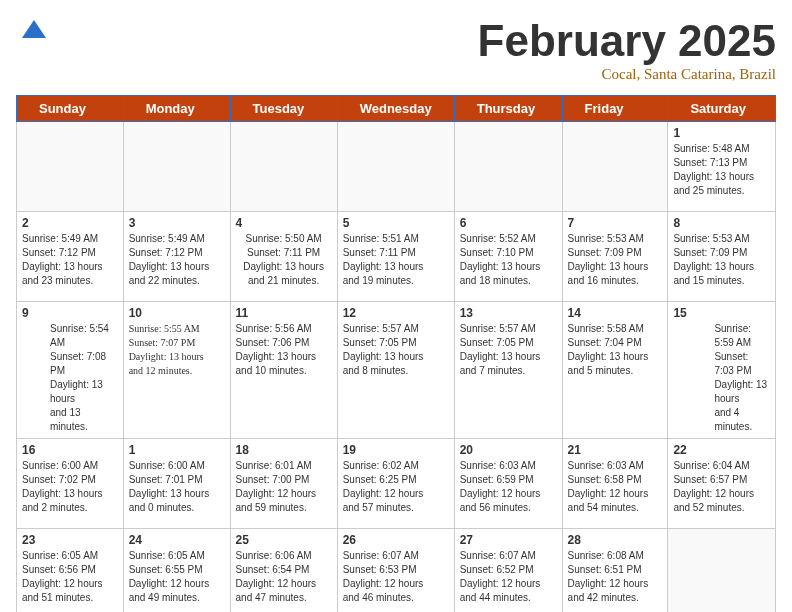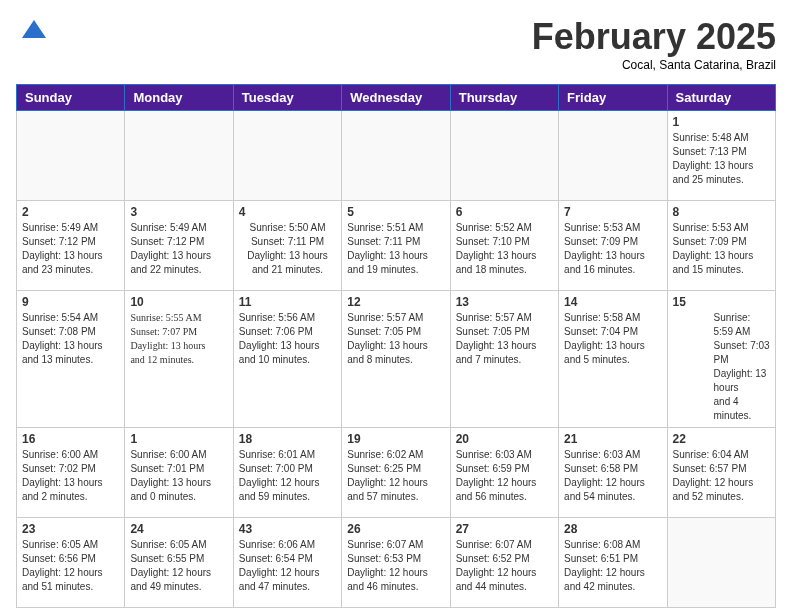--- a/index.html
+++ b/index.html
@@ -32,39 +32,40 @@
     }
     .logo-icon {
       width: 28px;
       height: 28px;
       margin-left: 4px;
     }
     .title-block {
       text-align: right;
     }
     .month-title {
-      font-size: 36px;
+      font-size: 44px;
       font-weight: bold;
       color: #333;
     }
     .location {
-      font-size: 12px;
-      color: #000000;
+      font-size: 15px;
+      color: #a16207;
+      font-family: Liberation Serif, serif;
     }
     .calendar {
       width: 100%;
       border-collapse: collapse;
     }
     .calendar th {
-      background: #4c1d95;
+      background: #c2410c;
       color: #fff;
       font-size: 13px;
       font-weight: bold;
       text-align: left;
-      padding: 5px 8px;
+      padding: 5px 22px;
       border: 1px solid #2a6fc9;
     }
     .calendar td {
       border: 1px solid #ccc;
       vertical-align: top;
       padding: 4px 5px;
       width: calc(100% / 7);
       min-height: 80px;
       font-size: 10px;
       color: #333;
@@ -176,21 +177,21 @@
           <span class="day-num">8</span>
           <div class="day-info" style="white-space: pre-line;">Sunrise: 5:53 AM
 Sunset: 7:09 PM
 Daylight: 13 hours
 and 15 minutes.</div>
         </td>
       </tr>
       <tr class="week-row">
         <td>
           <span class="day-num">9</span>
-          <div class="day-info" style="white-space: pre-line;">Sunrise: 5:54 AM
+          <div class="day-info" style="white-space: pre-line; margin-left: 28px;">Sunrise: 5:54 AM
 Sunset: 7:08 PM
 Daylight: 13 hours
 and 13 minutes.</div>
         </td>
         <td>
           <span class="day-num">10</span>
           <div class="day-info" style="white-space: pre-line; font-family: Liberation Serif, serif;">Sunrise: 5:55 AM
 Sunset: 7:07 PM
 Daylight: 13 hours
 and 12 minutes.</div>
@@ -291,21 +292,21 @@
 and 51 minutes.</div>
         </td>
         <td>
           <span class="day-num">24</span>
           <div class="day-info" style="white-space: pre-line;">Sunrise: 6:05 AM
 Sunset: 6:55 PM
 Daylight: 12 hours
 and 49 minutes.</div>
         </td>
         <td>
-          <span class="day-num">43</span>
+          <span class="day-num">25</span>
           <div class="day-info" style="white-space: pre-line;">Sunrise: 6:06 AM
 Sunset: 6:54 PM
 Daylight: 12 hours
 and 47 minutes.</div>
         </td>
         <td>
           <span class="day-num">26</span>
           <div class="day-info" style="white-space: pre-line;">Sunrise: 6:07 AM
 Sunset: 6:53 PM
 Daylight: 12 hours

